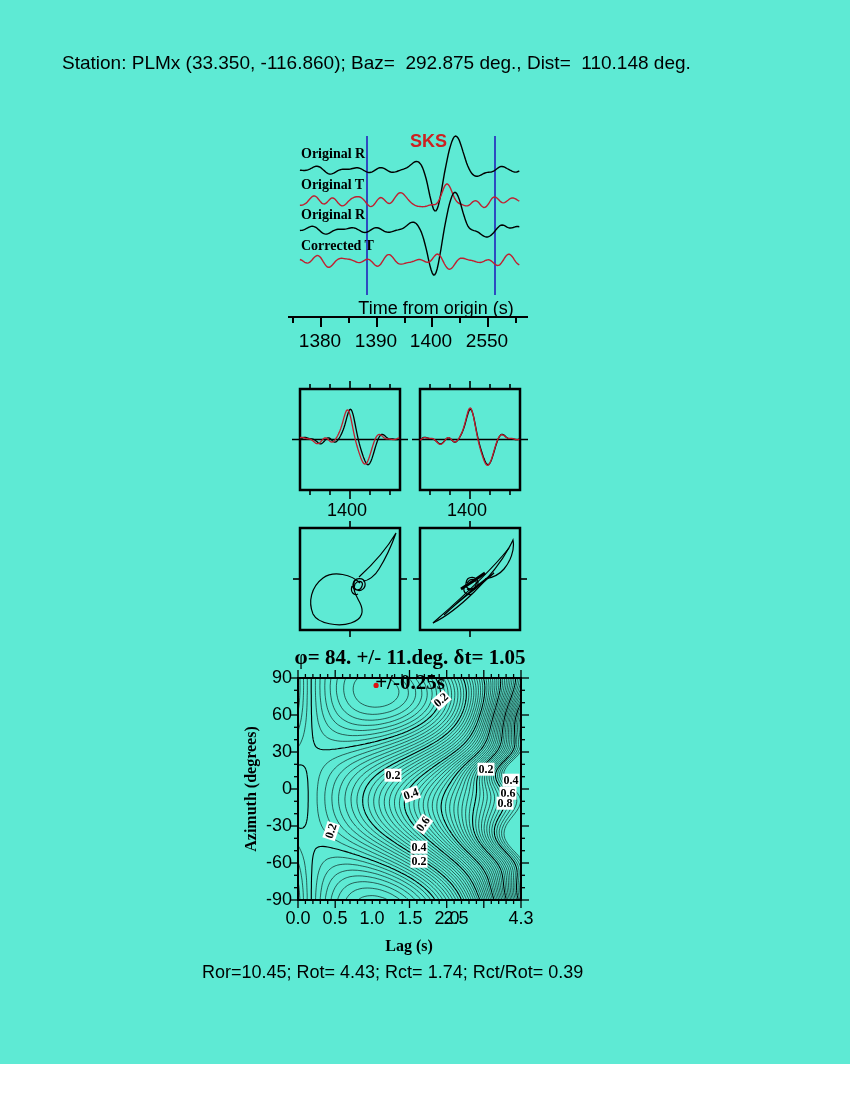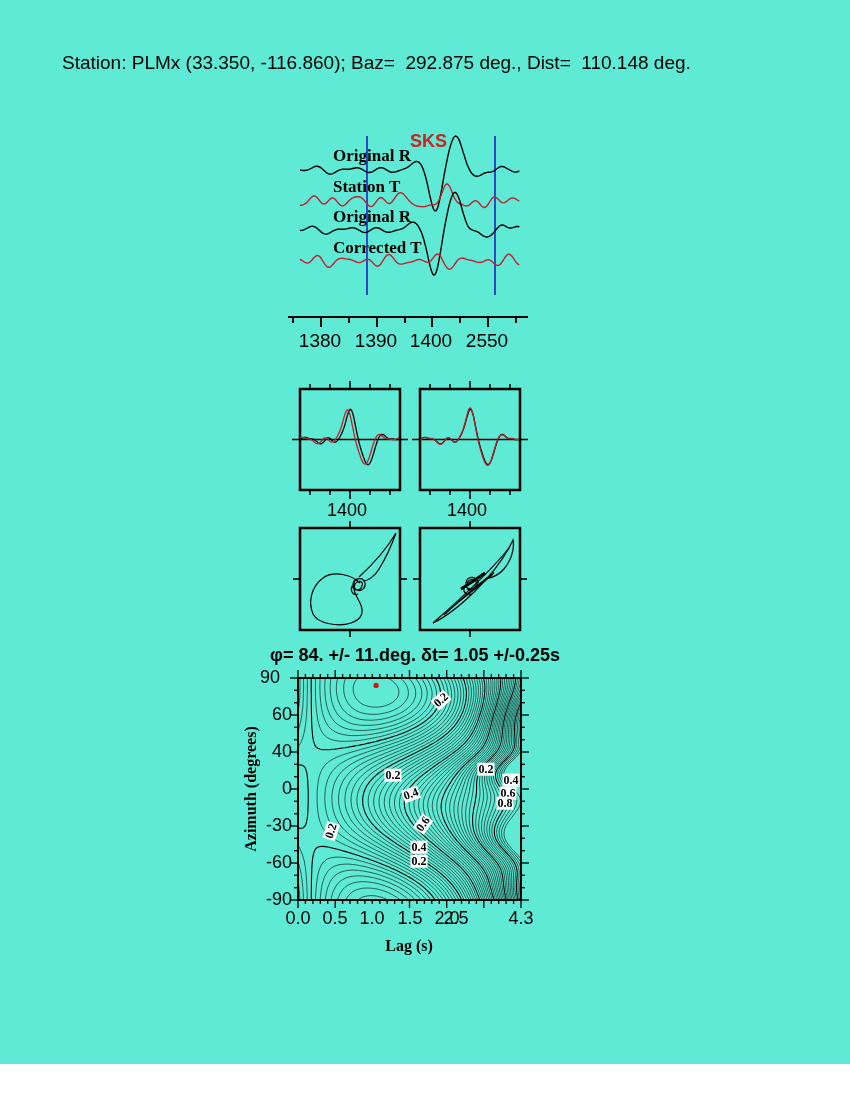--- a/index.html
+++ b/index.html
@@ -2,50 +2,50 @@
 <html><head>
 <meta charset="utf-8">
 <style>
   html,body{margin:0;padding:0;background:#fff;}
   #fig{position:relative;width:850px;height:1064px;background:#5eead4;overflow:hidden;
        font-family:"Liberation Sans",sans-serif;color:#000;}
   .abs{position:absolute;}
   .pre{white-space:pre;}
   .t1{left:62px;top:52px;font-size:19px;}
   .t2{left:113px;top:90px;font-family:"Liberation Serif",serif;font-weight:bold;font-size:19px;}
-  .trlab{font-family:"Liberation Serif",serif;font-weight:bold;font-size:17px;left:301px;margin-left:32px;}
+  .trlab{font-family:"Liberation Serif",serif;font-weight:bold;font-size:14px;left:301px;}
   .sks{left:410px;top:131px;font-size:18px;font-weight:700;}
   .axline{left:288px;top:316px;width:240px;height:2px;background:#000;}
   .tick{position:absolute;width:2px;background:#000;}
   .ticklab{position:absolute;width:56px;text-align:center;font-size:19px;}
   .wfaxtitle{left:330px;top:298px;width:212px;text-align:center;font-size:18px;}
   .p1400{position:absolute;width:60px;text-align:center;font-size:18px;top:500px;}
-  .cttitle{left:260px;top:645px;width:300px;text-align:right;
-           font-family:Liberation Sans, sans-serif;font-weight:bold;font-size:18px;}
+  .cttitle{left:260px;top:645px;width:300px;text-align:center;
+           font-family:Liberation Serif, serif;font-weight:bold;font-size:21px;}
   .azlab{left:162px;top:779px;width:180px;height:20px;text-align:center;
          font-family:"Liberation Serif",serif;font-weight:bold;font-size:16px;
          transform:rotate(-90deg);}
   .laglab{left:359px;top:937px;width:100px;text-align:center;
           font-family:"Liberation Serif",serif;font-weight:bold;font-size:16px;}
   .stats{left:202px;top:962px;font-size:18px;}
   .ytl{position:absolute;width:48px;text-align:right;font-size:18px;}
   .xtl{position:absolute;width:40px;text-align:center;font-size:18px;}
   .clabel{position:absolute;background:#fff;padding:0 1px;line-height:1.05;
           font-family:"Liberation Serif",serif;font-weight:bold;font-size:12px;}
   svg{position:absolute;overflow:visible;}
 </style>
 </head>
 <body>
 
 <div id="fig">
 
   <div class="abs pre t1">Station: PLMx (33.350, -116.860); Baz=  292.875 deg., Dist=  110.148 deg.</div>
 
   <div class="abs trlab" style="top:146px">Original R</div>
-  <div class="abs trlab" style="top:177px">Station T</div>
+  <div class="abs trlab" style="top:177px">Original T</div>
   <div class="abs trlab" style="top:207px">Original R</div>
   <div class="abs trlab" style="top:238px">Corrected T</div>
 
   <div class="abs sks" id="skslab" style="color: rgb(204, 34, 34);">SKS</div>
 
   <svg id="wf" style="left:280px;top:128px" width="260" height="174">
       <line x1="87" y1="8" x2="87" y2="167" stroke="#2222bb" stroke-width="1.6"></line>
       <line x1="215" y1="8" x2="215" y2="167" stroke="#2222bb" stroke-width="1.6"></line>
       <polyline points="19.9,42.2 21.2,42.3 22.4,42.4 23.6,42.5 24.8,42.5 26.1,42.3 27.3,42.1 28.5,41.7 29.8,41.1 31.0,40.5 32.2,39.8 33.4,39.2 34.7,38.6 35.9,38.3 37.1,38.3 38.3,38.5 39.6,39.0 40.8,39.7 42.0,40.7 43.2,41.8 44.5,42.9 45.7,44.0 46.9,44.9 48.1,45.6 49.4,46.0 50.6,46.1 51.8,45.9 53.0,45.4 54.3,44.8 55.5,44.1 56.7,43.4 57.9,42.7 59.2,42.1 60.4,41.7 61.6,41.4 62.8,41.3 64.1,41.2 65.3,41.3 66.5,41.3 67.7,41.3 69.0,41.2 70.2,41.1 71.4,40.8 72.6,40.5 73.9,40.2 75.1,40.0 76.3,39.8 77.5,39.8 78.8,40.0 80.0,40.3 81.2,40.8 82.4,41.5 83.7,42.3 84.9,43.0 86.1,43.7 87.3,44.2 88.6,44.5 89.8,44.5 91.0,44.3 92.2,43.8 93.5,43.2 94.7,42.4 95.9,41.6 97.1,40.8 98.4,40.2 99.6,39.8 100.8,39.7 102.0,39.8 103.3,40.1 104.5,40.7 105.7,41.4 107.0,42.2 108.2,42.9 109.4,43.5 110.6,44.0 111.9,44.2 113.1,44.3 114.3,44.1 115.5,43.9 116.8,43.5 118.0,43.0 119.2,42.6 120.4,42.2 121.7,41.7 122.9,41.3 124.1,40.9 125.3,40.4 126.6,39.8 127.8,39.1 129.0,38.2 130.2,37.2 131.5,36.2 132.7,35.2 133.9,34.3 135.1,33.7 136.4,33.5 137.6,33.6 138.8,34.2 140.0,35.4 141.3,37.2 142.5,39.6 143.7,42.7 144.9,46.5 146.2,51.0 147.4,56.2 148.6,61.8 149.8,67.5 151.1,72.9 152.3,77.6 153.5,81.1 154.7,82.9 156.0,82.9 157.2,80.9 158.4,77.2 159.6,72.0 160.9,65.7 162.1,58.9 163.3,51.9 164.5,45.0 165.8,38.4 167.0,32.3 168.2,26.6 169.4,21.5 170.7,17.1 171.9,13.4 173.1,10.6 174.3,8.7 175.6,8.0 176.8,8.5 178.0,10.0 179.3,12.4 180.5,15.7 181.7,19.4 182.9,23.4 184.2,27.4 185.4,31.3 186.6,34.9 187.8,38.1 189.1,40.9 190.3,43.1 191.5,45.0 192.7,46.4 194.0,47.3 195.2,48.0 196.4,48.2 197.6,48.2 198.9,47.9 200.1,47.4 201.3,46.8 202.5,46.2 203.8,45.5 205.0,45.0 206.2,44.6 207.4,44.4 208.7,44.2 209.9,44.1 211.1,44.0 212.3,43.6 213.6,43.1 214.8,42.4 216.0,41.5 217.2,40.5 218.5,39.6 219.7,38.9 220.9,38.5 222.1,38.5 223.4,38.7 224.6,39.2 225.8,39.8 227.0,40.5 228.3,41.2 229.5,41.8 230.7,42.5 231.9,43.1 233.2,43.6 234.4,44.0 235.6,44.1 236.8,44.0 238.1,43.5 239.3,42.8 " fill="none" stroke="#000000" stroke-width="1.4"></polyline>
       <polyline points="19.9,77.3 21.2,77.3 22.4,77.1 23.6,76.6 24.8,76.0 26.1,75.1 27.3,73.9 28.5,72.5 29.8,71.0 31.0,69.7 32.2,68.6 33.4,68.0 34.7,67.9 35.9,68.5 37.1,69.5 38.3,71.0 39.6,72.6 40.8,74.1 42.0,75.3 43.2,75.9 44.5,76.0 45.7,75.4 46.9,74.4 48.1,73.1 49.4,71.7 50.6,70.7 51.8,70.0 53.0,70.0 54.3,70.6 55.5,71.7 56.7,73.1 57.9,74.7 59.2,76.1 60.4,77.2 61.6,77.8 62.8,77.9 64.1,77.4 65.3,76.5 66.5,75.4 67.7,74.1 69.0,72.8 70.2,71.7 71.4,70.7 72.6,70.0 73.9,69.4 75.1,69.0 76.3,68.7 77.5,68.6 78.8,68.7 80.0,69.0 81.2,69.6 82.4,70.5 83.7,71.7 84.9,73.1 86.1,74.7 87.3,76.2 88.6,77.5 89.8,78.4 91.0,78.6 92.2,78.2 93.5,77.2 94.7,75.8 95.9,74.1 97.1,72.4 98.4,70.9 99.6,70.0 100.8,69.6 102.0,69.9 103.3,70.8 104.5,72.0 105.7,73.3 107.0,74.5 108.2,75.3 109.4,75.5 110.6,75.1 111.9,74.0 113.1,72.5 114.3,70.7 115.5,68.9 116.8,67.2 118.0,65.8 119.2,65.0 120.4,64.7 121.7,64.9 122.9,65.6 124.1,66.8 125.3,68.1 126.6,69.6 127.8,71.1 129.0,72.5 130.2,73.8 131.5,75.0 132.7,75.9 133.9,76.7 135.1,77.4 136.4,77.8 137.6,78.2 138.8,78.4 140.0,78.5 141.3,78.6 142.5,78.7 143.7,78.6 144.9,78.5 146.2,78.2 147.4,77.9 148.6,77.4 149.8,77.1 151.1,76.8 152.3,76.7 153.5,76.7 154.7,76.6 156.0,76.1 157.2,75.1 158.4,73.4 159.6,70.9 160.9,67.8 162.1,64.4 163.3,61.2 164.5,58.4 165.8,56.6 167.0,55.9 168.2,56.5 169.4,58.2 170.7,60.7 171.9,63.7 173.1,66.8 174.3,69.6 175.6,71.9 176.8,73.6 178.0,74.7 179.3,75.5 180.5,76.0 181.7,76.4 182.9,76.9 184.2,77.4 185.4,77.7 186.6,77.9 187.8,77.7 189.1,77.1 190.3,76.2 191.5,75.0 192.7,73.9 194.0,73.1 195.2,72.7 196.4,72.9 197.6,73.6 198.9,74.8 200.1,76.3 201.3,77.7 202.5,78.8 203.8,79.5 205.0,79.4 206.2,78.6 207.4,77.3 208.7,75.5 209.9,73.5 211.1,71.6 212.3,70.1 213.6,69.2 214.8,69.0 216.0,69.4 217.2,70.3 218.5,71.5 219.7,72.8 220.9,73.9 222.1,74.7 223.4,74.9 224.6,74.6 225.8,74.0 227.0,73.0 228.3,72.0 229.5,71.0 230.7,70.3 231.9,70.0 233.2,70.0 234.4,70.3 235.6,70.9 236.8,71.7 238.1,72.5 239.3,73.2 " fill="none" stroke="#c02030" stroke-width="1.4"></polyline>
@@ -62,20 +62,21 @@
       <div class="tick" style="left:515px;top:317px;height:6px"></div>
       <div class="tick" style="left:320px;top:317px;height:10px"></div>
       <div class="ticklab" style="left:292px;top:330px">1380</div>
       <div class="tick" style="left:376px;top:317px;height:10px"></div>
       <div class="ticklab" style="left:348px;top:330px">1390</div>
       <div class="tick" style="left:431px;top:317px;height:10px"></div>
       <div class="ticklab" style="left:403px;top:330px">1400</div>
       <div class="tick" style="left:487px;top:317px;height:10px"></div>
       <div class="ticklab" style="left:459px;top:330px">2550</div>
     </div>
+  <div class="abs wfaxtitle">Time from origin (s)</div>
 
   <svg id="mid" style="left:282px;top:378px" width="256" height="146">
       <rect x="18" y="11" width="100" height="101" fill="none" stroke="#000" stroke-width="2.5"></rect>
       <line x1="10" y1="61.5" x2="126" y2="61.5" stroke="#000" stroke-width="1.4"></line>
       <line x1="28" y1="11" x2="28" y2="6" stroke="#000" stroke-width="1.6"></line>
       <line x1="28" y1="112" x2="28" y2="117" stroke="#000" stroke-width="1.6"></line>
       <line x1="48" y1="11" x2="48" y2="6" stroke="#000" stroke-width="1.6"></line>
       <line x1="48" y1="112" x2="48" y2="117" stroke="#000" stroke-width="1.6"></line>
       <line x1="68" y1="11" x2="68" y2="3" stroke="#000" stroke-width="1.6"></line>
       <line x1="68" y1="112" x2="68" y2="121" stroke="#000" stroke-width="1.6"></line>
@@ -243,30 +244,31 @@
       <div class="clabel" style="left:423px;top:824px;transform:translate(-50%,-50%) rotate(-55deg)">0.6</div>
       <div class="clabel" style="left:331px;top:831px;transform:translate(-50%,-50%) rotate(-72deg)">0.2</div>
       <div class="clabel" style="left:419px;top:847px;transform:translate(-50%,-50%) rotate(0deg)">0.4</div>
       <div class="clabel" style="left:419px;top:861px;transform:translate(-50%,-50%) rotate(0deg)">0.2</div>
       <div class="clabel" style="left:486px;top:769px;transform:translate(-50%,-50%) rotate(0deg)">0.2</div>
       <div class="clabel" style="left:511px;top:780px;transform:translate(-50%,-50%) rotate(0deg)">0.4</div>
       <div class="clabel" style="left:508px;top:793px;transform:translate(-50%,-50%) rotate(0deg)">0.6</div>
       <div class="clabel" style="left:505px;top:803px;transform:translate(-50%,-50%) rotate(0deg)">0.8</div>
     </div>
   <div id="cttl">
-      <div class="ytl" style="left:232px;top:667px">90</div>
+      <div class="ytl" style="left:244px;top:667px">90</div>
       <div class="ytl" style="left:244px;top:704px">60</div>
-      <div class="ytl" style="left:244px;top:741px">40</div>
+      <div class="ytl" style="left:244px;top:741px">30</div>
       <div class="ytl" style="left:244px;top:778px">0</div>
       <div class="ytl" style="left:244px;top:815px">-30</div>
       <div class="ytl" style="left:244px;top:852px">-60</div>
       <div class="ytl" style="left:244px;top:889px">-90</div>
       <div class="xtl" style="left:278px;top:908px">0.0</div>
       <div class="xtl" style="left:315px;top:908px">0.5</div>
       <div class="xtl" style="left:352px;top:908px">1.0</div>
       <div class="xtl" style="left:390px;top:908px">1.5</div>
       <div class="xtl" style="left:427px;top:908px">2.0</div>
       <div class="xtl" style="left:436px;top:908px">2.5</div>
       <div class="xtl" style="left:501px;top:908px">4.3</div>
     </div>
   <div class="abs laglab">Lag (s)</div>
 
+  <div class="abs pre stats">Ror=10.45; Rot= 4.43; Rct= 1.74; Rct/Rot= 0.39</div>
 </div>
 
 </body></html>

